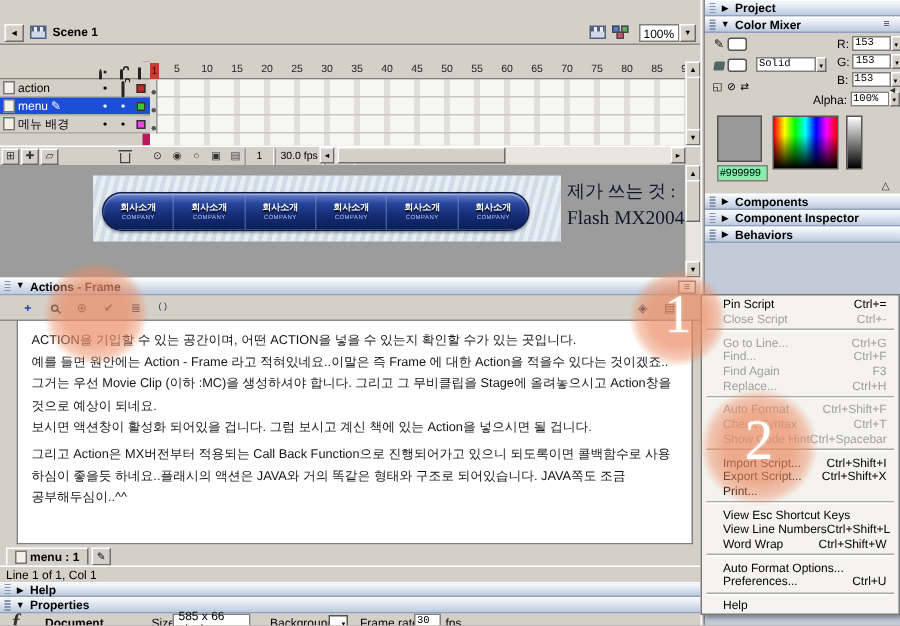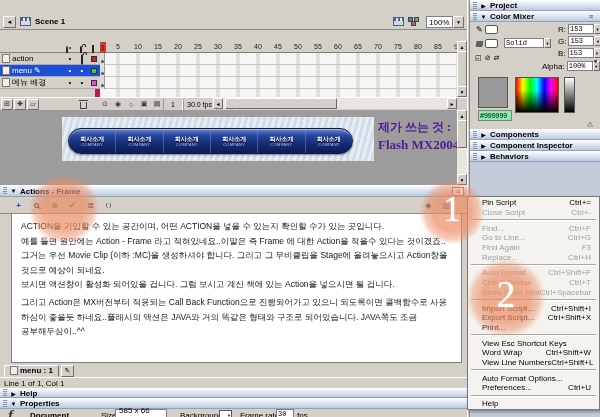--- a/index.html
+++ b/index.html
@@ -77,31 +77,31 @@
 .texture{position:absolute;left:62px;top:7px;width:312px;height:44px;
   background:repeating-linear-gradient(105deg,#e7edf3 0 3px,#d2dce6 3px 6px)}
 .navbar{position:absolute;left:6px;top:11px;width:285px;height:26px;border-radius:13px;
   background:linear-gradient(#6b86cc 0%,#27459c 28%,#142c74 62%,#0c1e56 100%);
   border:1px solid #0a1a4a;box-shadow:0 1px 2px rgba(0,0,0,.45), inset 0 1px 1px rgba(255,255,255,.45);
   display:flex;overflow:hidden}
 .sbtn{flex:1;display:flex;flex-direction:column;align-items:center;justify-content:center;line-height:1}
 .sbtn + .sbtn{border-left:1px solid rgba(130,150,210,.45)}
 .sbtn .l1{color:#fff;font-size:6px;font-weight:bold;text-shadow:0 1px 1px #000}
 .sbtn .l2{color:#b9c4ec;font-size:4px;margin-top:1px;letter-spacing:.3px}
-.note{position:absolute;left:378px;color:#4c1d95;font-weight:bold;font-family:"Liberation Serif","DejaVu Serif",serif}
+.note{position:absolute;left:378px;color:#0f172a;font-weight:normal;font-family:"Liberation Serif","DejaVu Serif",serif}
 
 
 .act-head{left:0;top:185px;width:467px;height:12px}
 .act-tools{position:absolute;left:0;top:197px;width:467px;height:17px;background:#d4d0c8;border-bottom:1px solid #8a8a8a;display:flex;align-items:center;padding-left:12px;gap:5px}
 .aico{width:13px;height:12px;display:flex;align-items:center;justify-content:center;font-size:8px;color:#26324a}
 .mag{width:5px;height:5px;border:1px solid #26324a;border-radius:50%;position:relative}
 .mag::after{content:"";position:absolute;width:4px;height:1px;background:#26324a;transform:rotate(45deg);right:-3px;bottom:-1px}
 .script{position:absolute;left:11px;top:214px;width:451px;height:149px;background:#fff;border:1px solid #808080;border-top:none;overflow:hidden;padding:5px 2px 0 9px}
 .sline{font-size:8.5px;line-height:14.6px;white-space:nowrap;color:#141414}
-.tabstrip{position:absolute;left:0;top:363px;width:467px;height:14px;background:#d4d0c8;display:flex;align-items:center;padding:1px 0 0 4px;gap:2px}
+.tabstrip{position:absolute;left:0;top:363px;width:467px;height:14px;background:#d4d0c8;display:flex;align-items:flex-end;padding:1px 0 0 4px;gap:2px}
 .stab{height:12px;display:flex;align-items:center;gap:2px;padding:0 5px;background:#d4d0c8;border:1px solid;border-color:#fff #6e6e6e transparent #fff;font-weight:bold}
 .lineinfo{position:absolute;left:0;top:377px;width:467px;height:11px;background:#d4d0c8;border-top:1px solid #fff;display:flex;align-items:center;padding-left:4px}
 
 
 .help-head{left:0;top:388px;width:600px;height:10px}
 .prop-head{left:0;top:398px;width:600px;height:11px}
 .propbody{position:absolute;left:0;top:409px;width:600px;height:8px;background:#d4d0c8}
 .flogo{position:absolute;left:8px;top:-2px;font-family:"Liberation Serif","DejaVu Serif",serif;font-style:italic;font-weight:bold;font-size:15px;color:#333}
 .plabel{position:absolute;top:2px}
 .pbtn{position:absolute;top:0;height:12px;background:#fff;border:1px solid #808080;display:flex;align-items:center;justify-content:center;padding:0 3px}
@@ -440,28 +440,28 @@
       <div class="mi">
         <span>Pin Script</span>
         <span>Ctrl+=</span>
       </div>
       <div class="mi dis">
         <span>Close Script</span>
         <span>Ctrl+-</span>
       </div>
       <div class="msep"></div>
       <div class="mi dis">
+        <span>Go to Line...</span>
+        <span>Ctrl+G</span>
+      </div>
+      <div class="mi dis">
         <span>Find...</span>
         <span>Ctrl+F</span>
       </div>
       <div class="mi dis">
-        <span>Go to Line...</span>
-        <span>Ctrl+G</span>
-      </div>
-      <div class="mi dis">
         <span>Find Again</span>
         <span>F3</span>
       </div>
       <div class="mi dis">
         <span>Replace...</span>
         <span>Ctrl+H</span>
       </div>
       <div class="msep"></div>
       <div class="mi dis">
         <span>Auto Format</span>
@@ -487,26 +487,26 @@
       <div class="mi">
         <span>Print...</span>
         <span></span>
       </div>
       <div class="msep"></div>
       <div class="mi">
         <span>View Esc Shortcut Keys</span>
         <span></span>
       </div>
       <div class="mi">
+        <span>View Line Numbers</span>
+        <span>Ctrl+Shift+L</span>
+      </div>
+      <div class="mi">
         <span>Word Wrap</span>
         <span>Ctrl+Shift+W</span>
-      </div>
-      <div class="mi">
-        <span>View Line Numbers</span>
-        <span>Ctrl+Shift+L</span>
       </div>
       <div class="msep"></div>
       <div class="mi">
         <span>Auto Format Options...</span>
         <span></span>
       </div>
       <div class="mi">
         <span>Preferences...</span>
         <span>Ctrl+U</span>
       </div>

